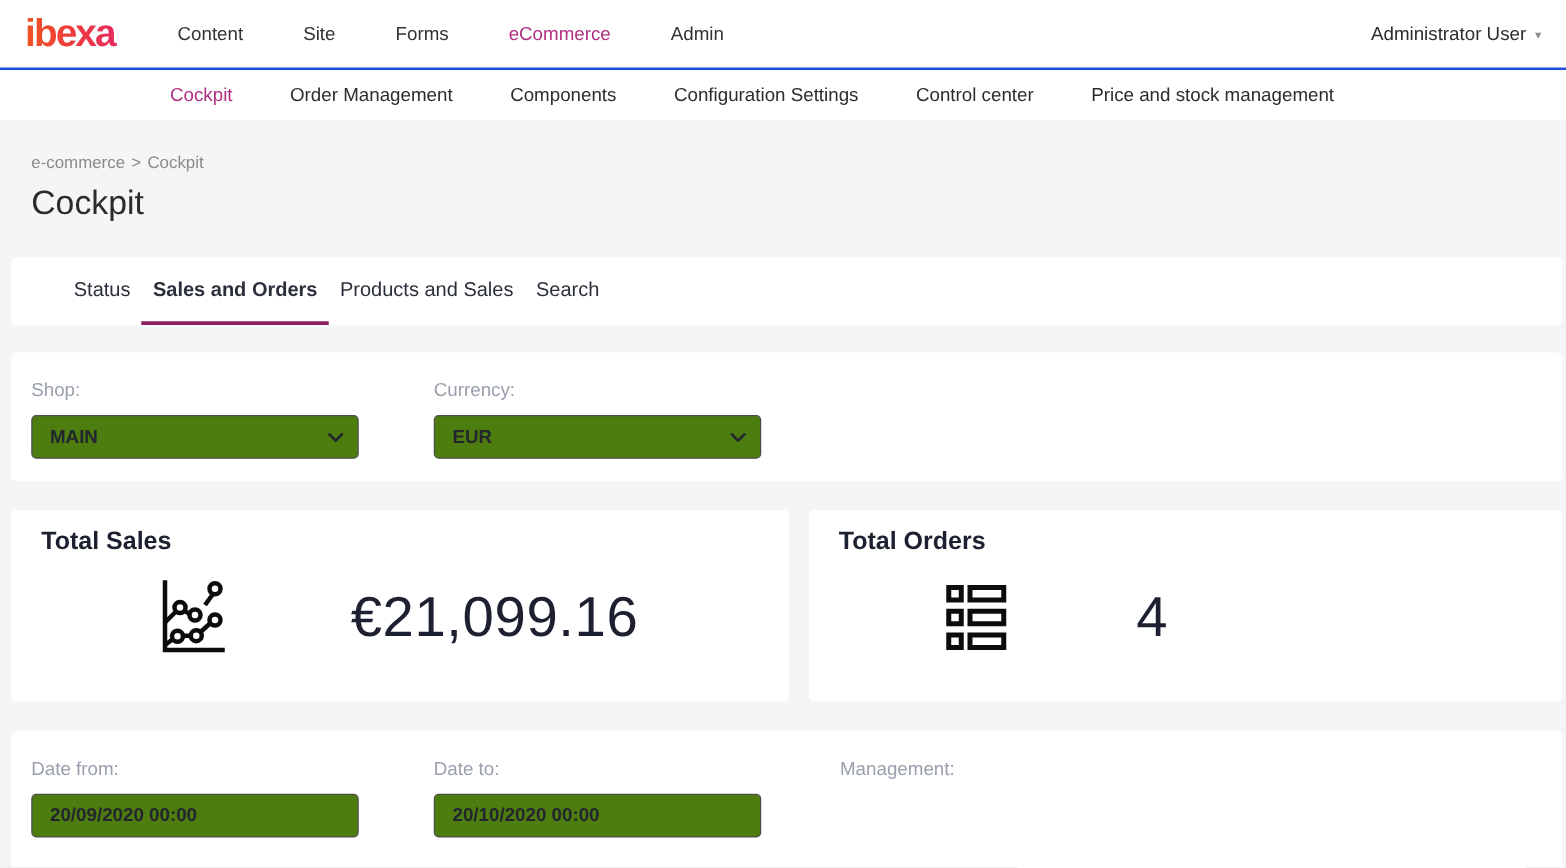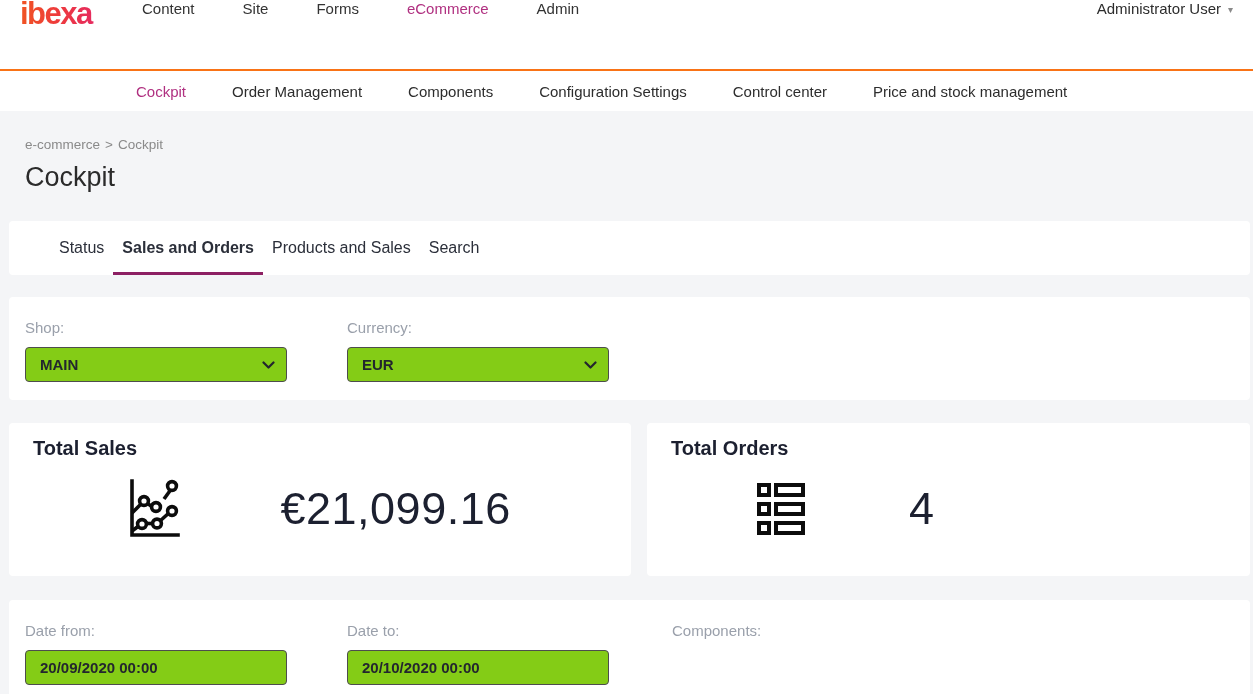--- a/index.html
+++ b/index.html
@@ -4,22 +4,22 @@
 <style>
   * { margin:0; padding:0; box-sizing:border-box; }
   html,body { background:#e9eaec; }
   body { font-family:"Liberation Sans","DejaVu Sans",sans-serif; }
   #app {
     width:1253px; height:694px; overflow:hidden; position:relative;
     background:#f4f5f7; margin:0 auto;
   }
   
   .topnav {
-    height:71px; background:#fff; border-bottom:2px solid #f97316;
-    display:flex; align-items:flex-start; padding:0 20px 0 20px;
+    height:56px; background:#fff; border-bottom:2px solid #1d4ed8;
+    display:flex; align-items:center; padding:0 20px 0 20px;
   }
   .logo {
     font-size:31px; font-weight:800; letter-spacing:-1.5px; line-height:1;
     width:82px; color:#ec3a54; margin-top:-2px;
   }
   @supports ((-webkit-background-clip:text) or (background-clip:text)) {
     .logo {
       background:linear-gradient(90deg,#f05423 0%, #ee3b3b 45%, #e42767 100%);
       -webkit-background-clip:text; background-clip:text; color:transparent;
     }
@@ -50,21 +50,21 @@
     cursor:pointer; border-bottom:3px solid transparent;
   }
   .tab.active { font-weight:700; border-bottom-color:#8d2063; }
   
   .filter-panel { margin-top:22px; padding:22px 16px 16px 16px; display:grid; }
   .filters-top { grid-template-columns:322px auto; height:103px; }
   .filters-bottom { margin-top:24px; grid-template-columns:322px 325px auto; height:121px; }
   .field-label { font-size:15px; color:#9aa0ab; margin-bottom:11px; }
   .select, .text-input {
     width:262px; height:35px; border:1px solid #4d4d4d; border-radius:4px;
-    background:#84cc16; display:flex; align-items:center; position:relative;
+    background:#4d7c0f; display:flex; align-items:center; position:relative;
     font-size:15px; font-weight:600; color:#23262e; padding:0 34px 0 14px;
     cursor:pointer;
   }
   .text-input { cursor:text; padding-right:32px; font-family:"Liberation Sans","DejaVu Sans",sans-serif; outline:none; }
   .select .chev { position:absolute; right:11px; top:13px; }
   .pred-select { width:260px; }
   
   .cards { display:flex; gap:16px; margin:23px 3px 0 9px; }
   .card { background:#fff; border-radius:4px; height:153px; padding:14px 24px 0 24px; }
   .card-sales { width:622px; }
@@ -184,17 +184,17 @@
   <div class="panel filter-panel filters-bottom">
     <div class="field">
       <div class="field-label">Date from:</div>
       <input class="text-input" type="text" value="20/09/2020 00:00" style="">
     </div>
     <div class="field">
       <div class="field-label">Date to:</div>
       <input class="text-input" type="text" value="20/10/2020 00:00" style="">
     </div>
     <div class="field">
-      <div class="field-label">Components:</div>
+      <div class="field-label">Management:</div>
     </div>
   </div>
 
 </div>
 
 </body></html>

